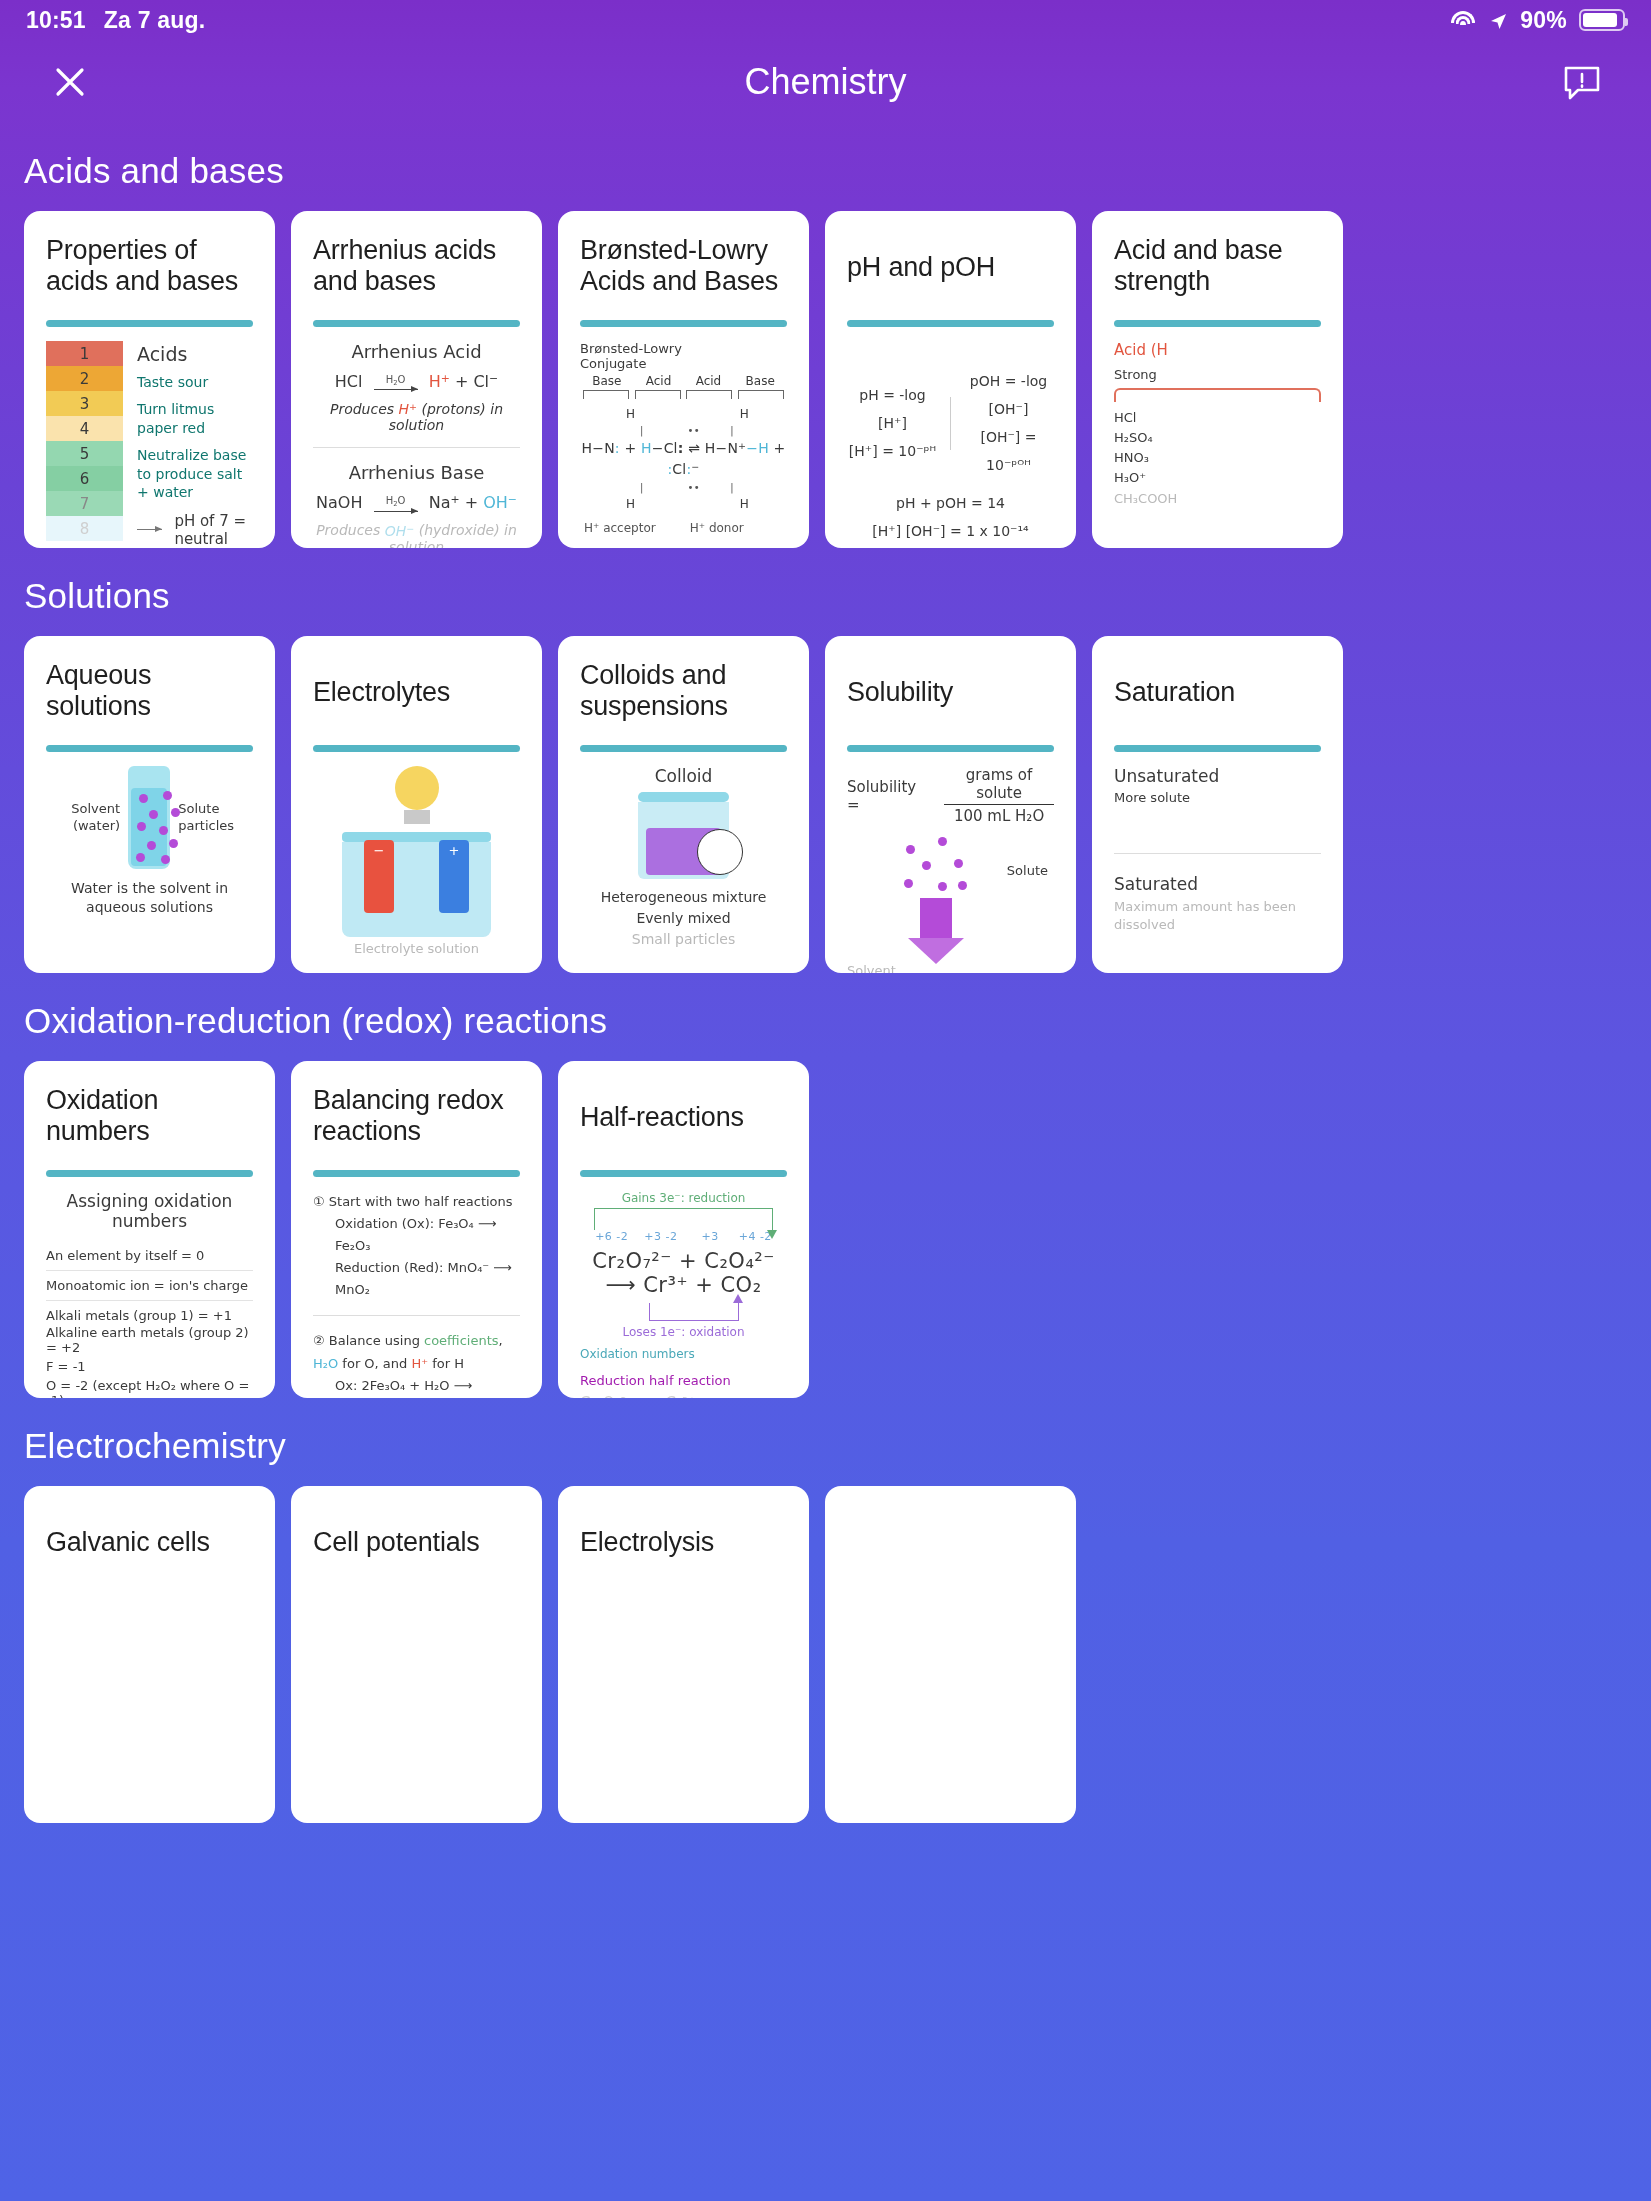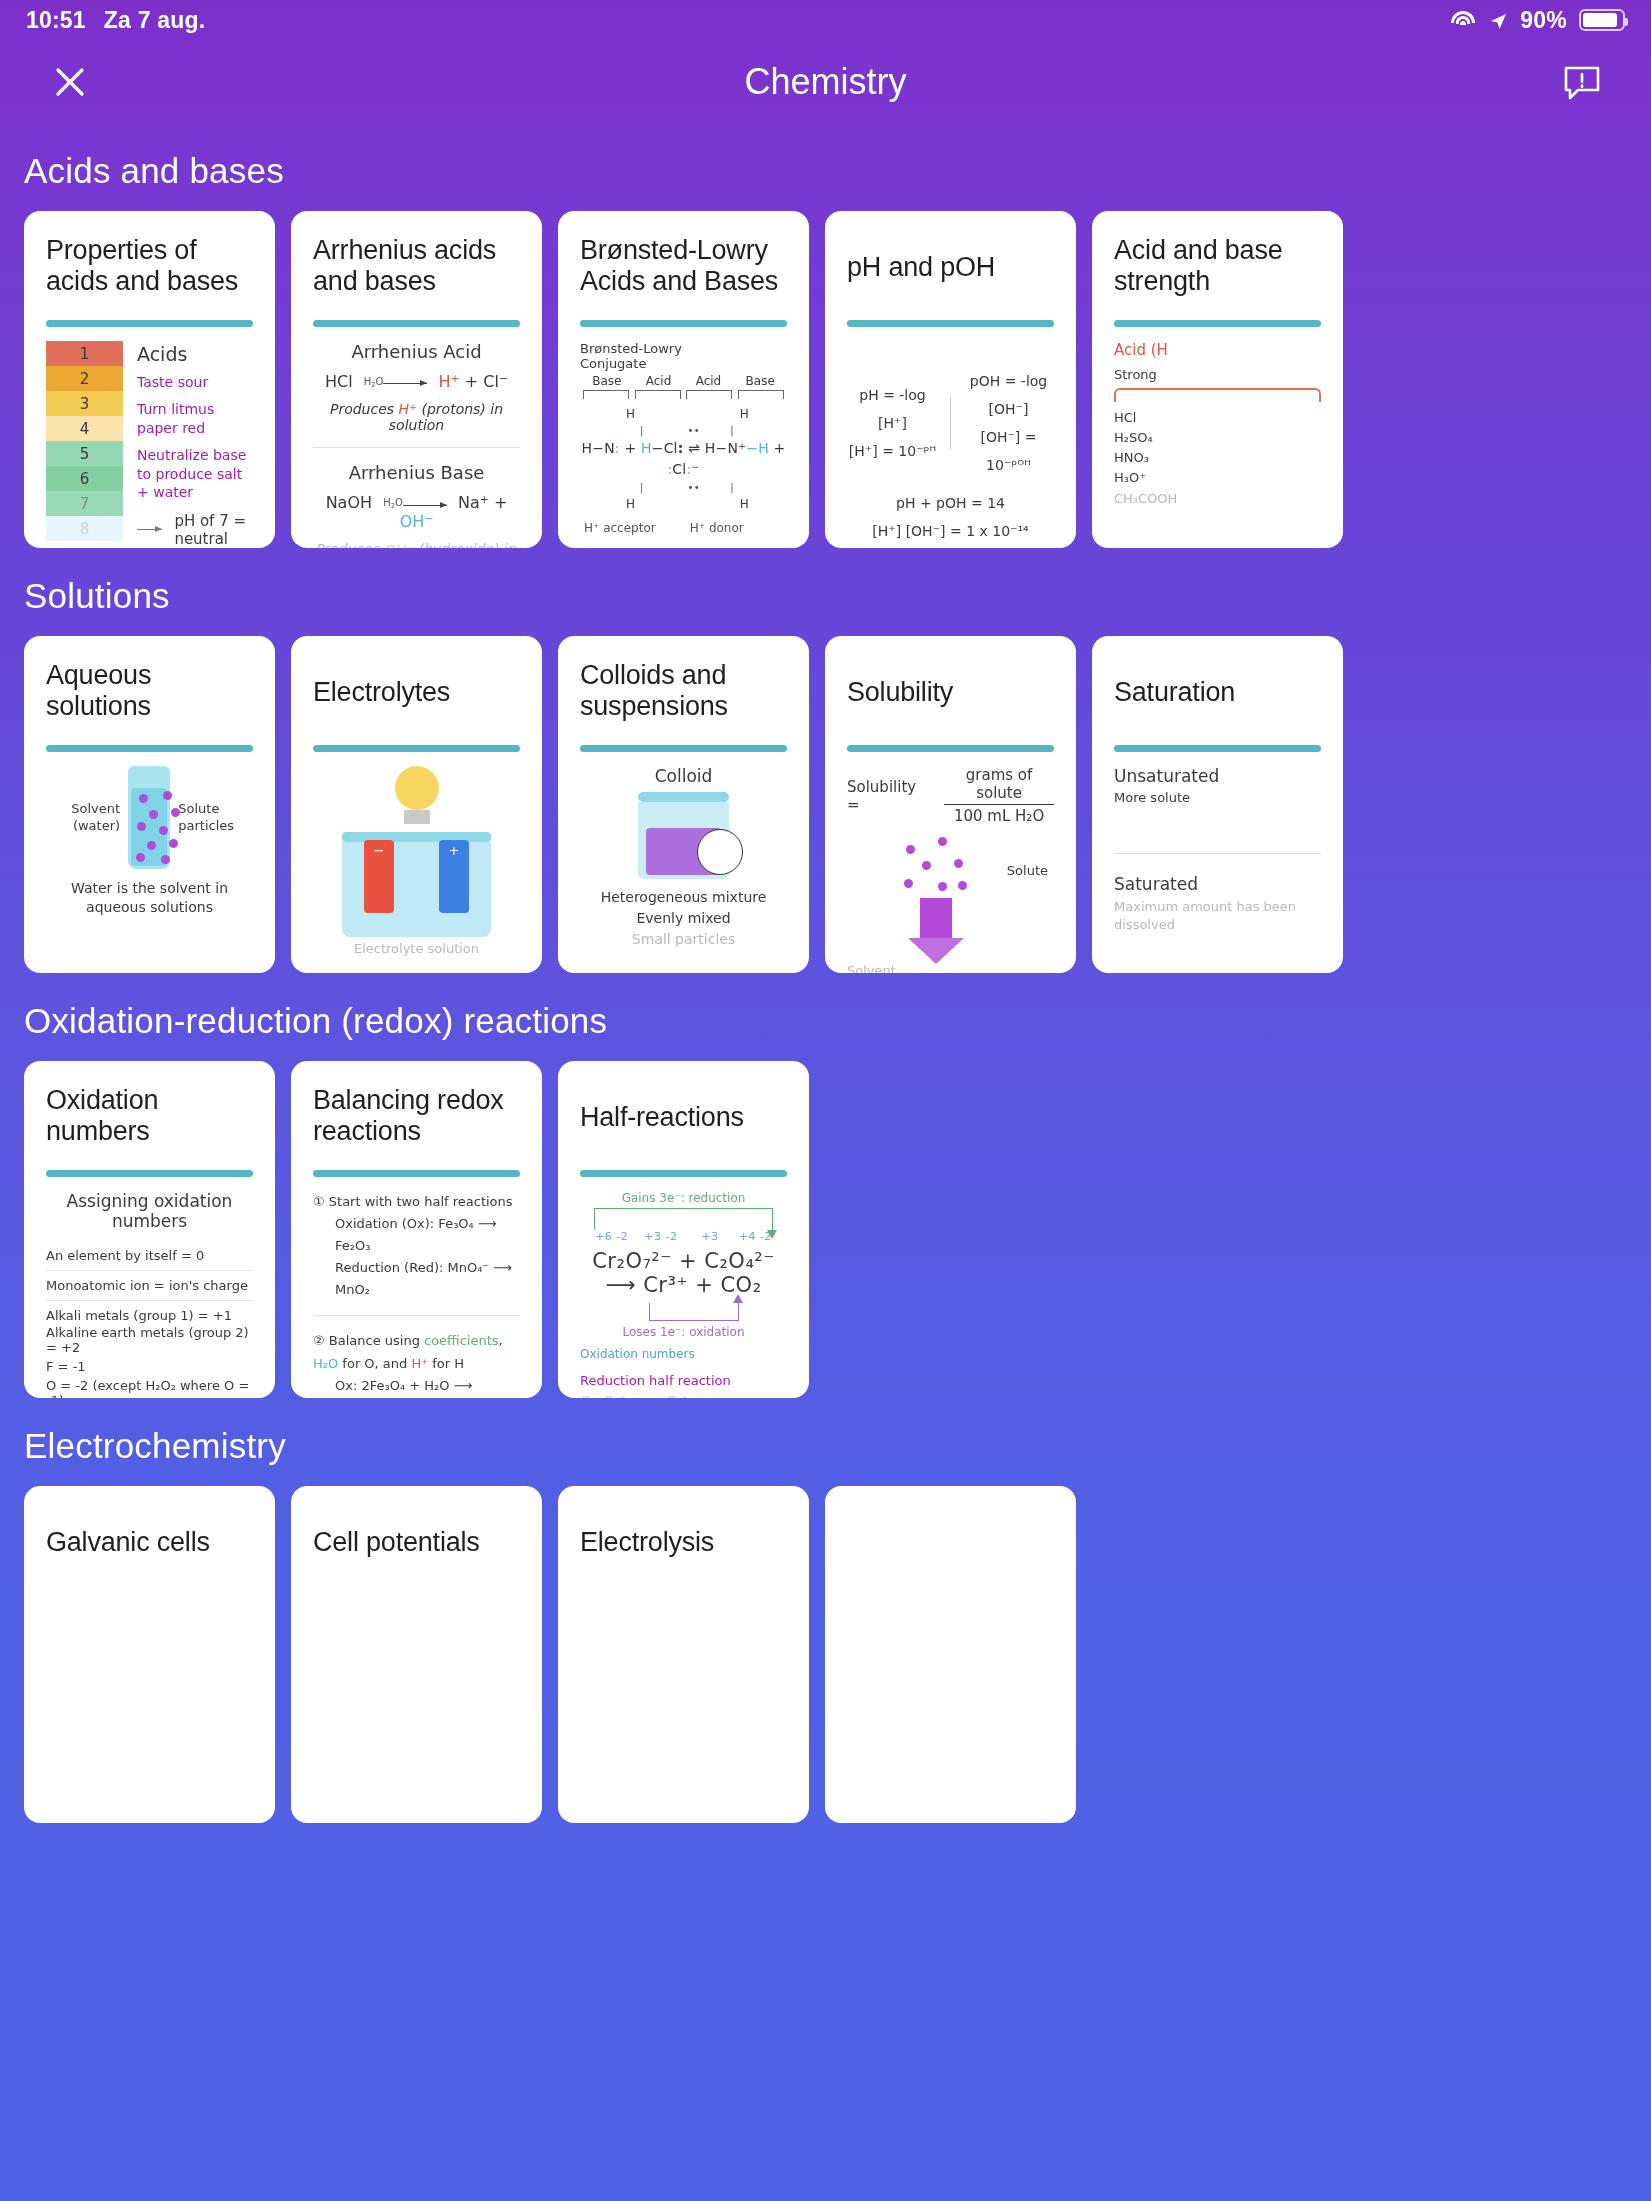--- a/index.html
+++ b/index.html
@@ -55,30 +55,30 @@
   .sub { font-size:11px;font-style:italic; }
   .red { color:#e2553f; } .blue { color:#4fb6d6; } .grn { color:#5fae77; } .gry { color:#b9b9b9; }
 
   
   .ph-wrap { display:flex; gap:14px; }
   .ph-scale { width:77px; }
   .ph-cell { height:25px; display:flex; align-items:center; justify-content:center;
     font-size:15px; color:#3a3a3a; }
   .ph-right { flex:1; padding-top:2px; }
   .ph-right h4 { font-size:19px; font-weight:400; margin-bottom:8px; }
-  .ph-right p { font-size:14px; line-height:1.32; margin-bottom:9px; color:#a21caf;}
+  .ph-right p { font-size:14px; line-height:1.32; margin-bottom:9px; color:#0f766e;}
   .arrow-row { display:flex; align-items:center; gap:12px; font-size:15px; margin-top:10px;}
   .arrow-line { width:42px; height:1px; background:#777; position:relative; }
   .arrow-line::after{content:"";position:absolute;right:0;top:-3px;border-left:7px solid #777;
     border-top:3.5px solid transparent;border-bottom:3.5px solid transparent;}
 
   
   .cen { text-align:center; }
   .eqline { font-size:16px; margin:10px 0; }
-  .h2o-arrow { display:inline-flex; flex-direction:row; align-items:center;
+  .h2o-arrow { display:inline-flex; flex-direction:column; align-items:center;
     vertical-align:middle; margin:0 6px; }
   .h2o-arrow span { font-size:10px; color:#555; line-height:1;}
   .h2o-arrow em { display:block; width:44px; height:1px; background:#444; position:relative;
      margin-top:3px; font-style:normal;}
   .h2o-arrow em::after{content:"";position:absolute;right:0;top:-3px;border-left:7px solid #444;
     border-top:3.5px solid transparent;border-bottom:3.5px solid transparent;}
   .hdr { font-size:18px; margin-bottom:4px; }
   .divider { height:1px; background:#ddd; margin:14px 0; }
 
   

